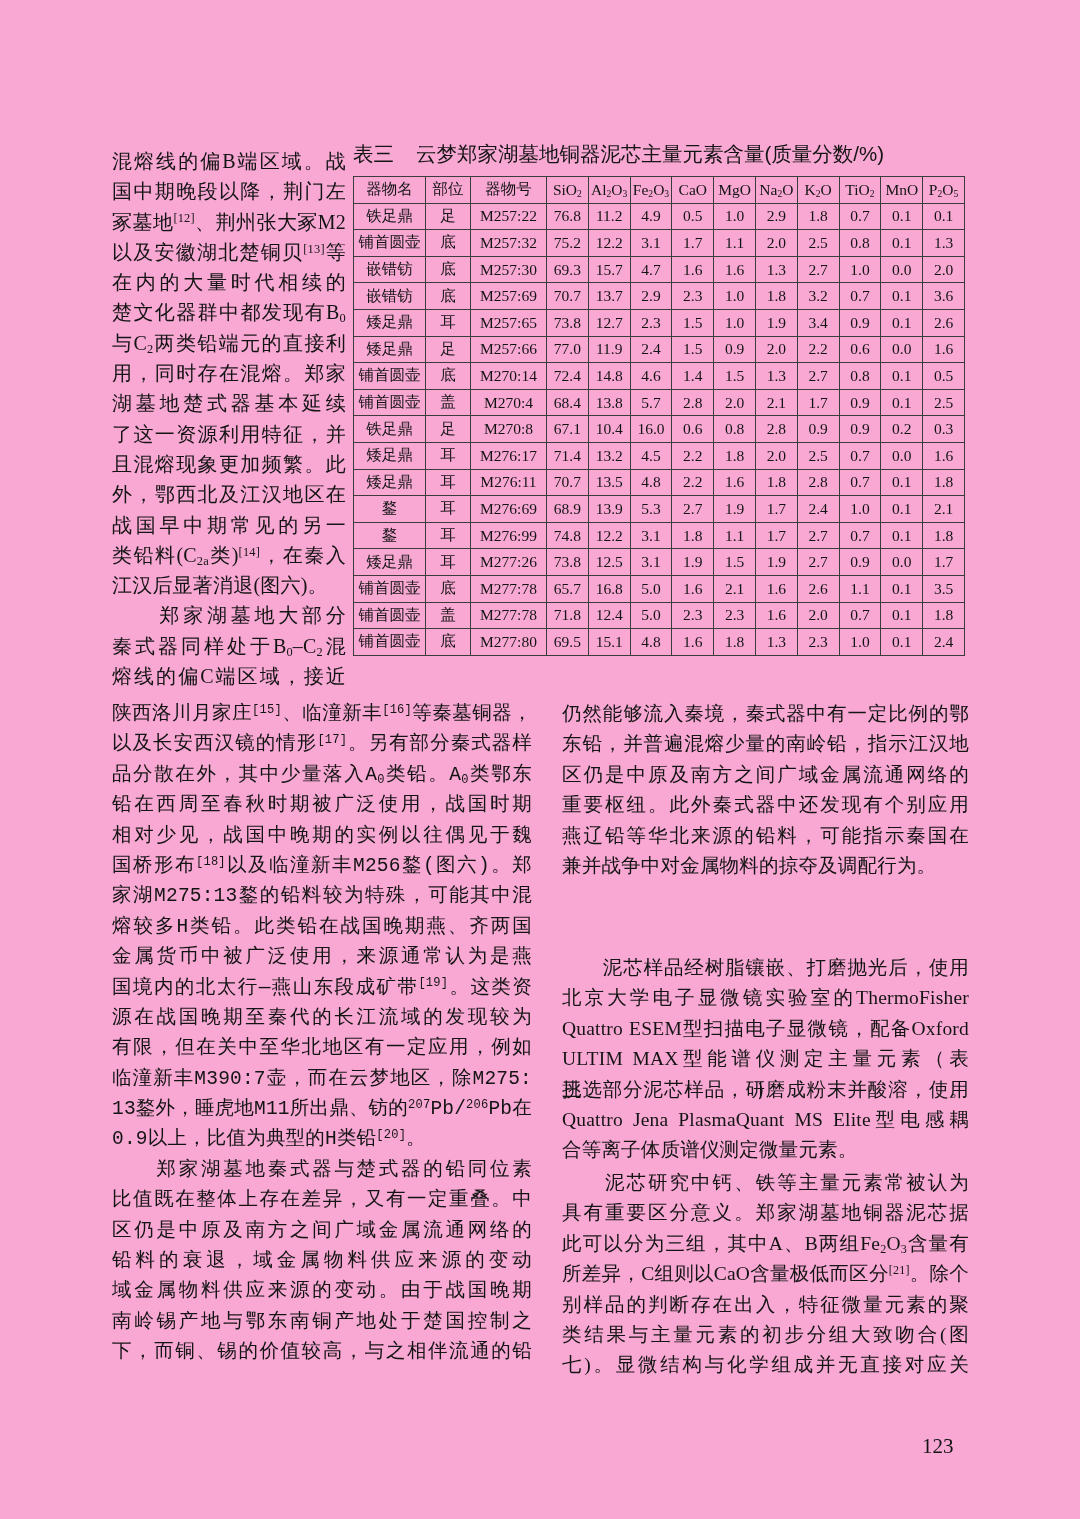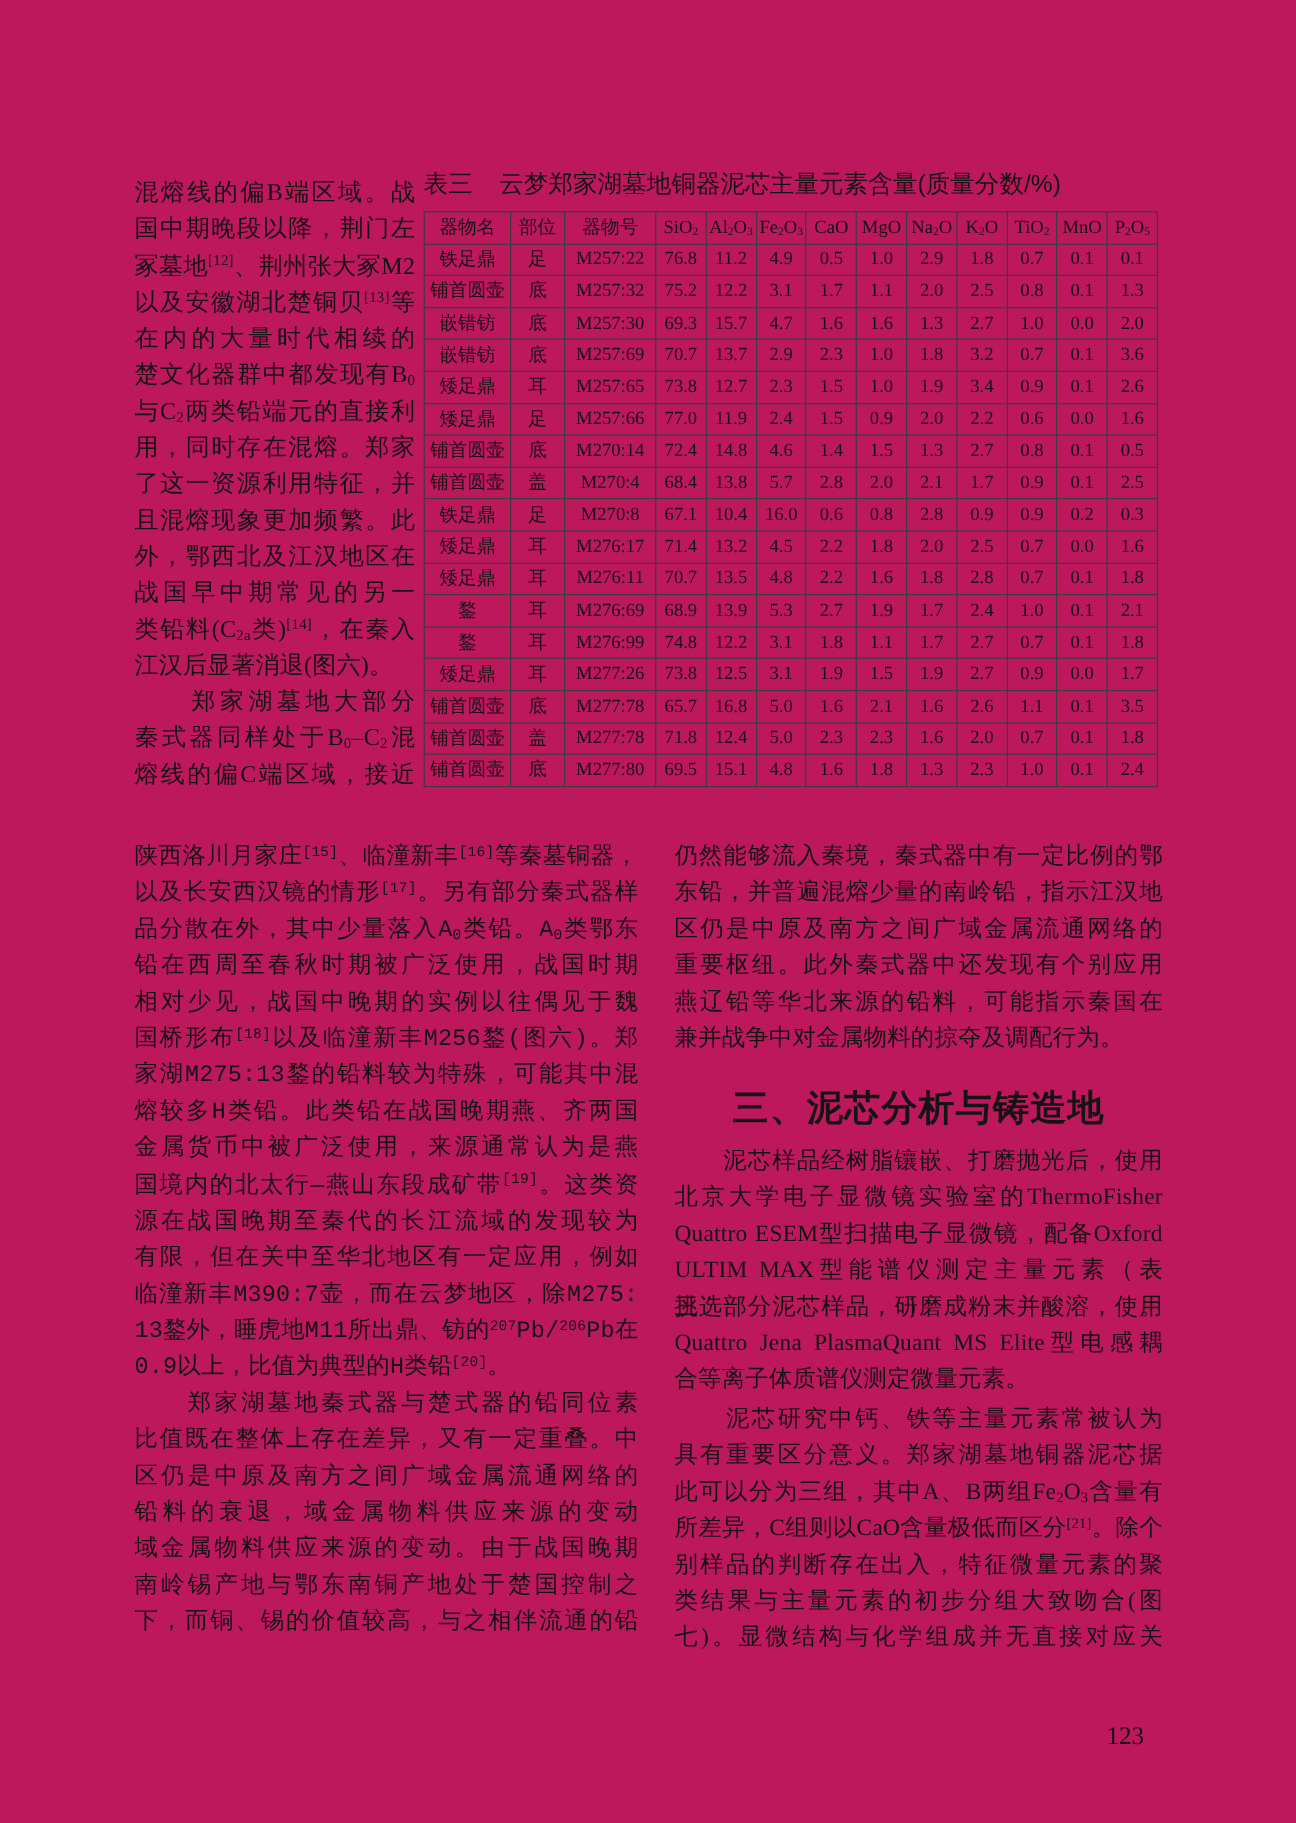--- a/index.html
+++ b/index.html
@@ -1,17 +1,17 @@
 <!DOCTYPE html>
 <html><head>
 <meta charset="utf-8">
 <style>
   html,body{margin:0;padding:0;background:#d9d9d9;}
   .page{
-    position:relative;width:1080px;height:1519px;background:#be185d;
+    position:relative;width:1080px;height:1519px;background:#f9a8d4;
     overflow:hidden;color:#141414;
     font-family:"Liberation Serif","DejaVu Serif",serif;
   }
   
   .line{
     font-size:20px;line-height:30.3px;height:30.3px;
     text-align:justify;text-align-last:justify;
     letter-spacing:0.2px;white-space:normal;
   }
   .para-end{text-align-last:left;}
@@ -58,20 +58,21 @@
   <div class="col-narrow">
     <div>
         <div class="line">混熔线的偏B端区域。战</div>
         <div class="line">国中期晚段以降，荆门左</div>
         <div class="line">冢墓地<sup>[12]</sup>、荆州张大冢M2</div>
         <div class="line">以及安徽湖北楚铜贝<sup>[13]</sup>等</div>
         <div class="line">在内的大量时代相续的</div>
         <div class="line">楚文化器群中都发现有B<sub>0</sub></div>
         <div class="line">与C<sub>2</sub>两类铅端元的直接利</div>
         <div class="line">用，同时存在混熔。郑家</div>
+        <div class="line">湖墓地楚式器基本延续</div>
         <div class="line">了这一资源利用特征，并</div>
         <div class="line">且混熔现象更加频繁。此</div>
         <div class="line">外，鄂西北及江汉地区在</div>
         <div class="line">战国早中期常见的另一</div>
         <div class="line">类铅料(C<sub>2a</sub>类)<sup>[14]</sup>，在秦入</div>
         <div class="line para-end">江汉后显著消退(图六)。</div>
       </div>
     <div>
         <div class="line">　　郑家湖墓地大部分</div>
         <div class="line">秦式器同样处于B<sub>0</sub>–C<sub>2</sub>混</div>
@@ -406,21 +407,20 @@
 
   <div class="col-wide right-p1">
       <div class="line">仍然能够流入秦境，秦式器中有一定比例的鄂</div>
       <div class="line">东铅，并普遍混熔少量的南岭铅，指示江汉地</div>
       <div class="line">区仍是中原及南方之间广域金属流通网络的</div>
       <div class="line">重要枢纽。此外秦式器中还发现有个别应用</div>
       <div class="line">燕辽铅等华北来源的铅料，可能指示秦国在</div>
       <div class="line para-end">兼并战争中对金属物料的掠夺及调配行为。</div>
     </div>
 
-  <div class="section-heading">三、泥芯分析与铸造地</div>
 
   <div class="col-wide right-p2">
       <div class="line">　　泥芯样品经树脂镶嵌、打磨抛光后，使用</div>
       <div class="line">北京大学电子显微镜实验室的ThermoFisher</div>
       <div class="line">Quattro ESEM型扫描电子显微镜，配备Oxford</div>
       <div class="line">ULTIM MAX型能谱仪测定主量元素（表三）。</div>
       <div class="line">挑选部分泥芯样品，研磨成粉末并酸溶，使用</div>
       <div class="line">Quattro Jena PlasmaQuant MS Elite型电感耦</div>
       <div class="line para-end">合等离子体质谱仪测定微量元素。</div>
     </div>

